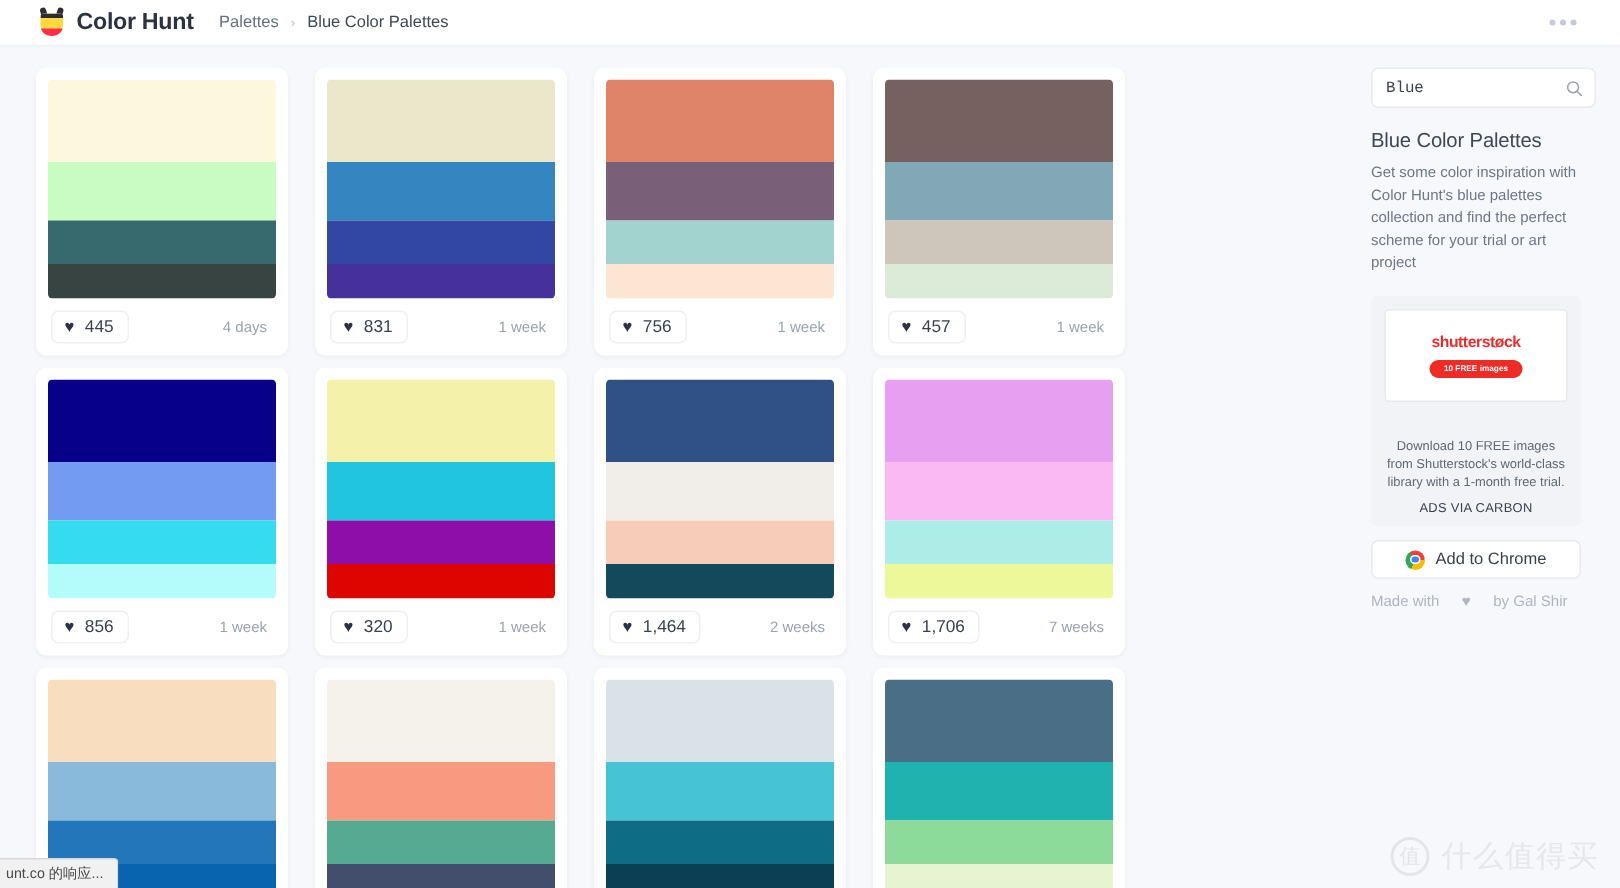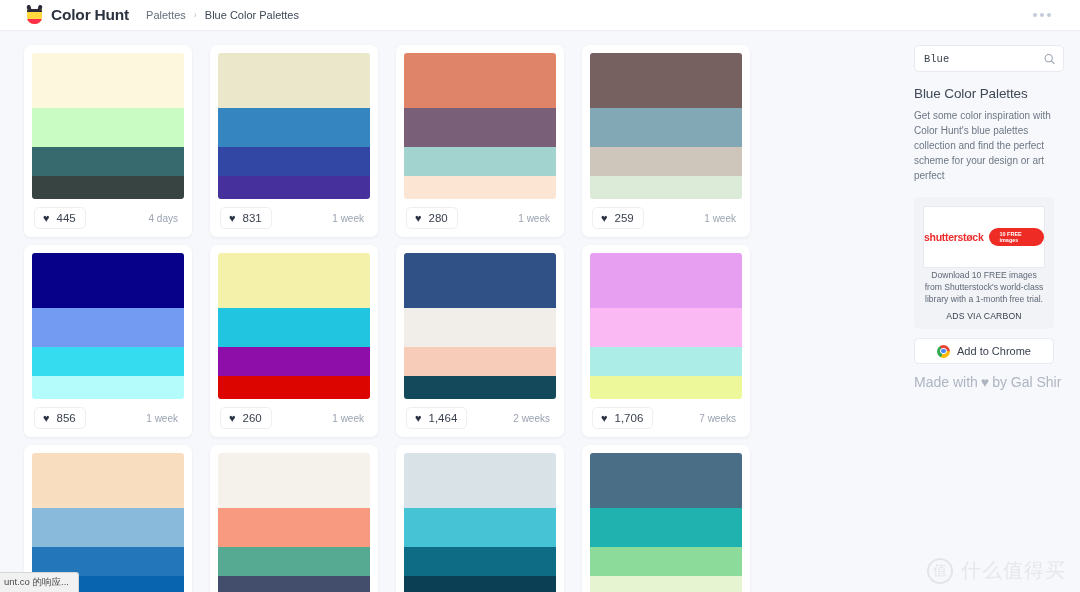--- a/index.html
+++ b/index.html
@@ -157,33 +157,33 @@
     background: #f1f3f7;
     border-radius: 5px;
     padding: 9px 9px 8px 9px;
     width: 140px;
   }
   .ad-img {
     background: #ffffff;
     border: 1px solid #e6e9ef;
     border-radius: 3px;
     height: 62px;
-    display: flex; flex-direction: row;
+    display: flex; flex-direction: column;
     align-items: center; justify-content: center;
     gap: 6px;
   }
   .ss-logo { font-size: 10.5px; font-weight: bold; color: #ec2c2c; letter-spacing: -0.3px; }
   .ss-btn {
     background: #ee2b24; color: #fff;
     font-size: 5.5px; font-weight: bold;
     border-radius: 9px;
     padding: 3px 10px;
   }
   .ad-text {
-    margin-top: 1px;
+    margin-top: 23px;
     font-size: 8.6px; line-height: 12px; color: #5f6875;
     text-align: center;
   }
   .ad-via {
     margin-top: 6px;
     font-size: 8.6px; color: #39414f; text-align: center;
     letter-spacing: 0.2px;
   }
   .ext-text {
     margin-top: 15px;
@@ -206,22 +206,22 @@
   }
   .chrome-ico::after {
     content: ""; position: absolute; left: 3.2px; top: 3.2px;
     width: 6.6px; height: 6.6px; border-radius: 50%;
     background: #4285f4; border: 1.2px solid #fff;
     box-sizing: border-box;
   }
   .chrome-label { font-size: 11px; color: #39414f; }
   .made-by {
     margin-top: 10px;
-    font-size: 14px; color: #aeb5c1;
-    display: flex; align-items: center; gap: 3px;
+    font-size: 10px; color: #aeb5c1;
+    display: flex; align-items: center; gap: 15px;
   }
 
   
   .statusbar-tip {
     position: absolute; left: 0; bottom: 0;
     background: #f1f1f1;
     border: 1px solid #d6d6d6;
     border-left: none; border-bottom: none;
     border-radius: 0 3px 0 0;
     font-size: 9.5px; color: #4a4a4a;
@@ -310,36 +310,36 @@
         <div class="card">
           <div class="swatches">
             <div style="background: rgb(223, 132, 104); height: 37.5%;"></div>
             <div style="background: rgb(122, 95, 120); height: 27%;"></div>
             <div style="background: rgb(162, 211, 206); height: 19.5%;"></div>
             <div style="background: rgb(253, 229, 212); height: 16%;"></div>
           </div>
           <div class="card-foot">
             <div class="like">
               <span class="heart">♥</span>
-              <span class="like-count">280</span>
+              <span class="like-count">756</span>
             </div>
             <div class="age">1 week</div>
           </div>
         </div>
         <div class="card">
           <div class="swatches">
             <div style="background: rgb(118, 96, 96); height: 37.5%;"></div>
             <div style="background: rgb(131, 168, 181); height: 27%;"></div>
             <div style="background: rgb(206, 198, 187); height: 19.5%;"></div>
             <div style="background: rgb(220, 234, 216); height: 16%;"></div>
           </div>
           <div class="card-foot">
             <div class="like">
               <span class="heart">♥</span>
-              <span class="like-count">259</span>
+              <span class="like-count">457</span>
             </div>
             <div class="age">1 week</div>
           </div>
         </div>
         <div class="card">
           <div class="swatches">
             <div style="background: rgb(7, 1, 138); height: 37.5%;"></div>
             <div style="background: rgb(116, 155, 242); height: 27%;"></div>
             <div style="background: rgb(53, 219, 238); height: 19.5%;"></div>
             <div style="background: rgb(180, 252, 251); height: 16%;"></div>
@@ -355,21 +355,21 @@
         <div class="card">
           <div class="swatches">
             <div style="background: rgb(243, 241, 170); height: 37.5%;"></div>
             <div style="background: rgb(34, 197, 224); height: 27%;"></div>
             <div style="background: rgb(141, 14, 168); height: 19.5%;"></div>
             <div style="background: rgb(220, 5, 0); height: 16%;"></div>
           </div>
           <div class="card-foot">
             <div class="like">
               <span class="heart">♥</span>
-              <span class="like-count">260</span>
+              <span class="like-count">320</span>
             </div>
             <div class="age">1 week</div>
           </div>
         </div>
         <div class="card">
           <div class="swatches">
             <div style="background: rgb(47, 81, 133); height: 37.5%;"></div>
             <div style="background: rgb(241, 237, 232); height: 27%;"></div>
             <div style="background: rgb(247, 205, 186); height: 19.5%;"></div>
             <div style="background: rgb(19, 73, 91); height: 16%;"></div>
@@ -437,21 +437,21 @@
       <input type="text" value="Blue" placeholder="Search palettes" style="">
       <span class="search-ico">
         <svg width="11" height="11" viewBox="0 0 14 14" fill="none" stroke="#98a1af" stroke-width="1.3">
           <circle cx="6" cy="6" r="4.6"></circle>
             <line x1="9.4" y1="9.4" x2="13" y2="13" stroke-linecap="round"></line>
         </svg>
       </span>
     </div>
 
     <div class="side-title">Blue Color Palettes</div>
-    <div class="side-desc">Get some color inspiration with Color Hunt's blue palettes collection and find the perfect scheme for your design or art perfect</div>
+    <div class="side-desc">Get some color inspiration with Color Hunt's blue palettes collection and find the perfect scheme for your trial or art project</div>
 
     <div class="ad">
       <div class="ad-img">
         <div class="ss-logo">shutterstøck</div>
         <div class="ss-btn">10 FREE images</div>
       </div>
       <div class="ad-text">Download 10 FREE images from Shutterstock's world-class library with a 1-month free trial.</div>
       <div class="ad-via">ADS VIA CARBON</div>
     </div>
 

